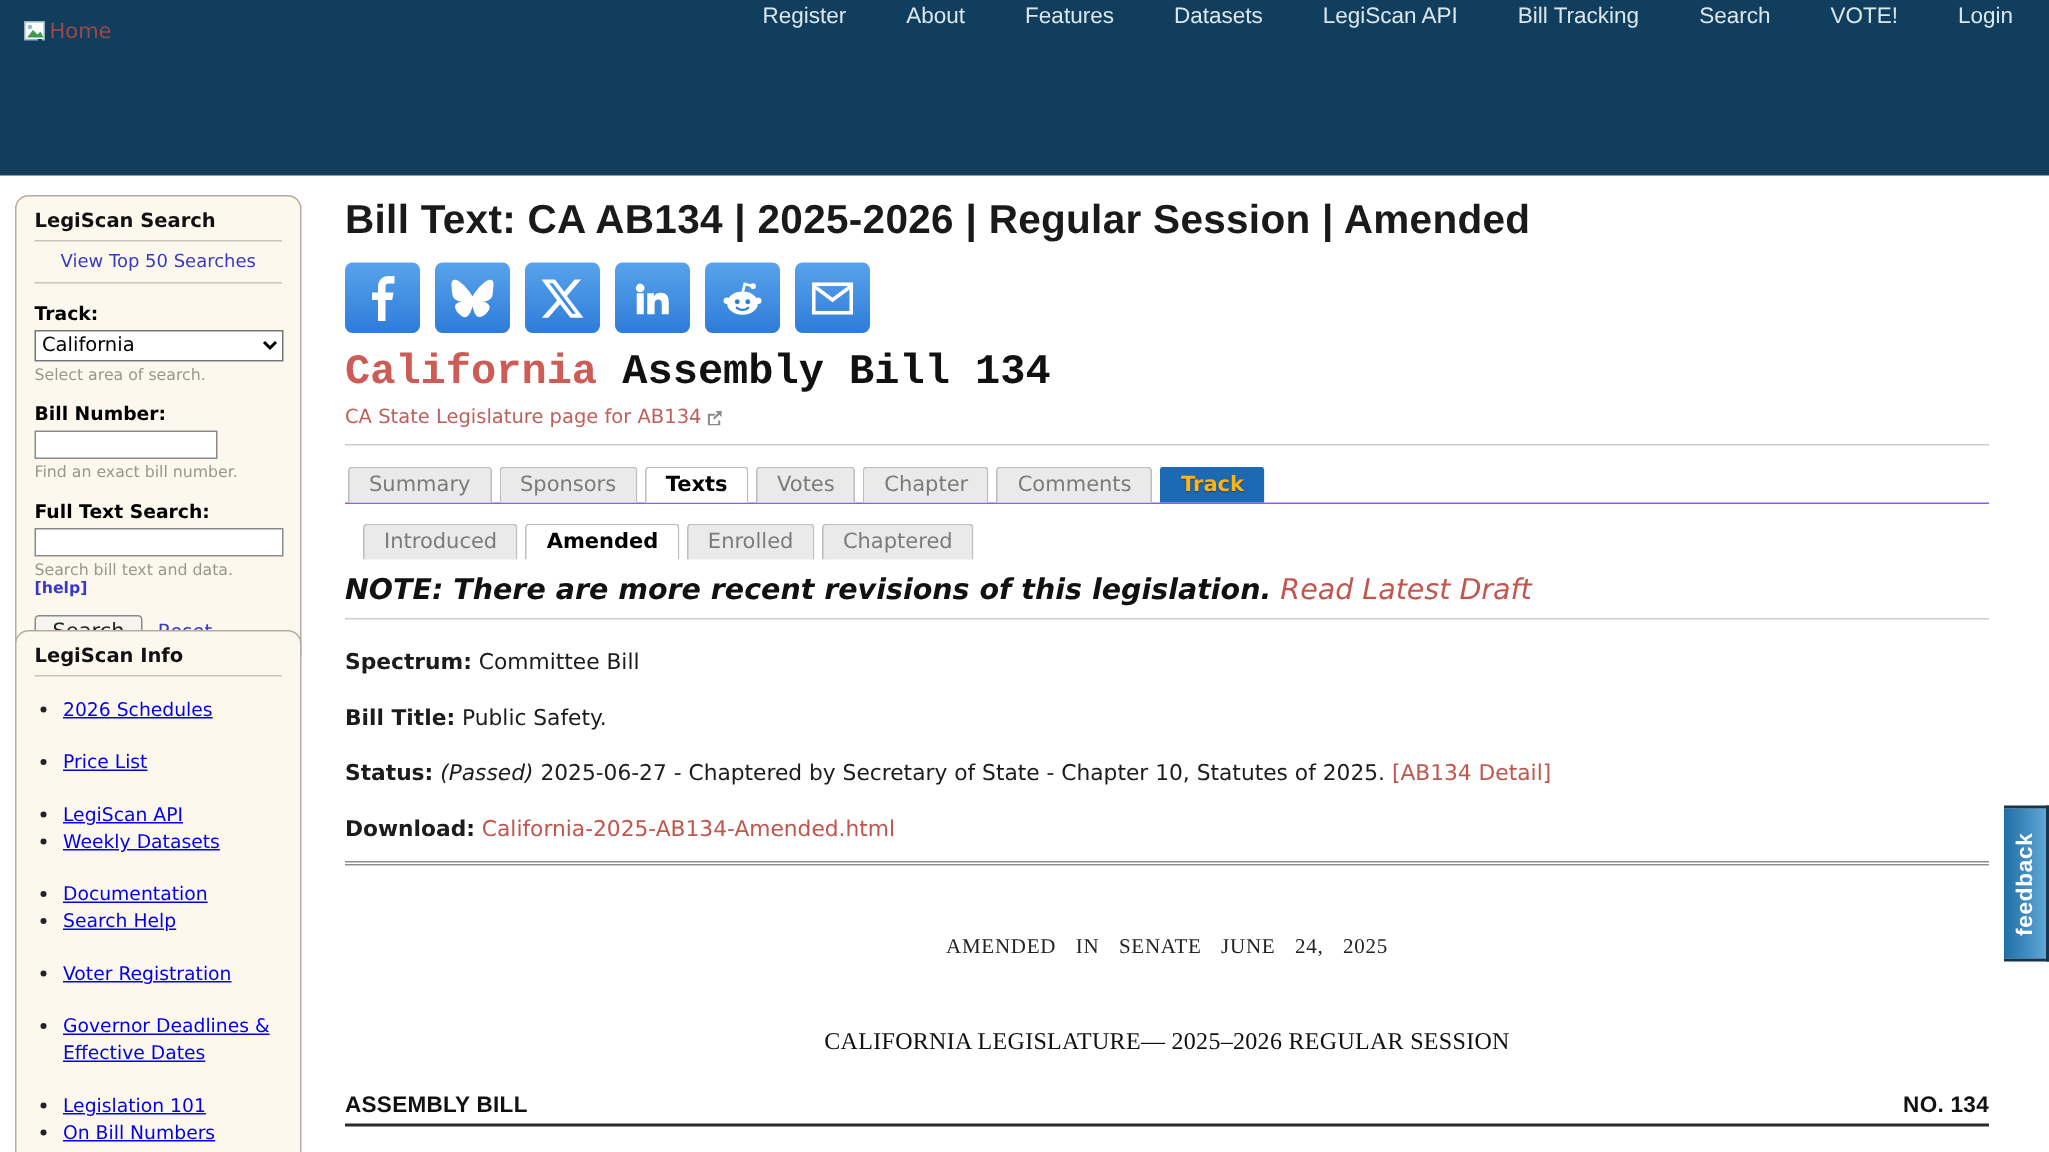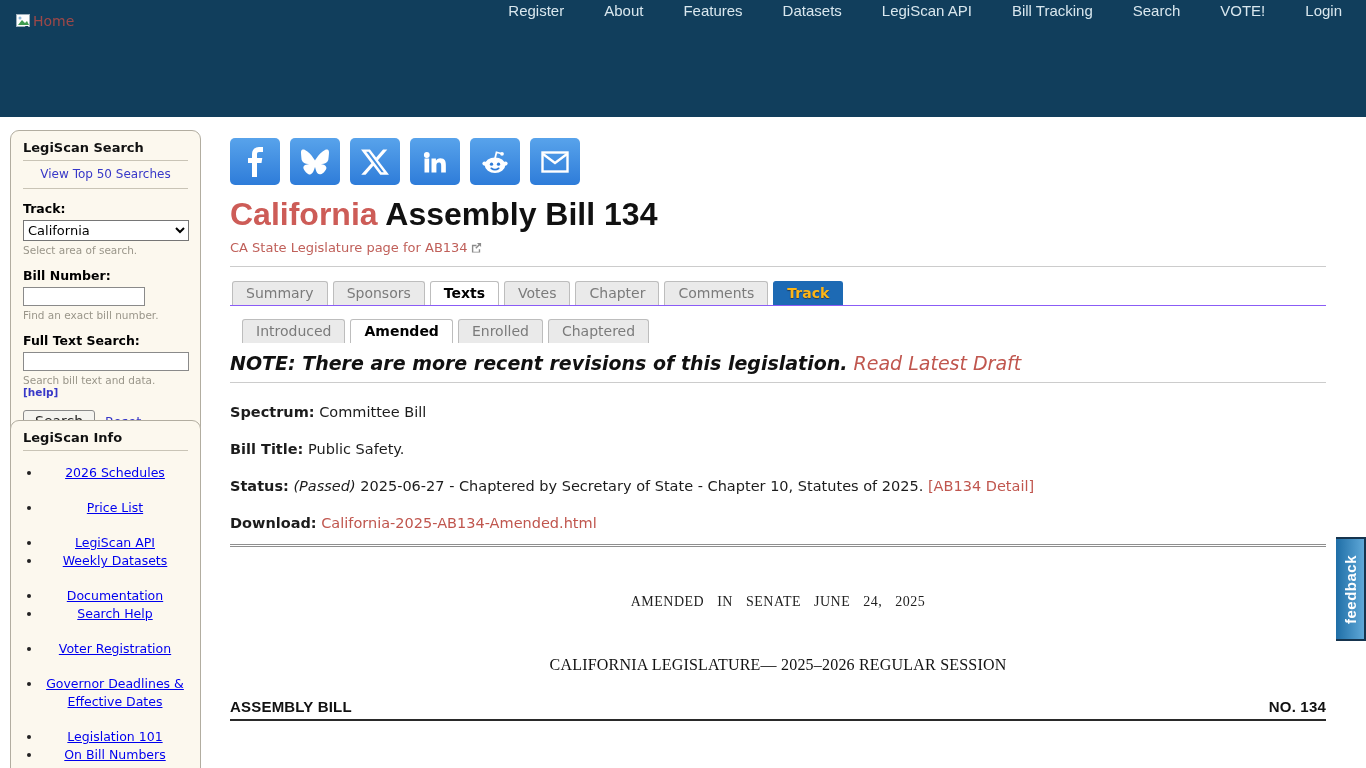--- a/index.html
+++ b/index.html
@@ -27,32 +27,32 @@
     font-family:"DejaVu Sans",sans-serif; border:1px solid #767676; background:#fff; }
   .hint { font-size:10.5px; color:#9a968a; margin-top:3px; }
   .txt-input { height:19px; border:1px solid #8a8a8a; background:#fff; margin-top:4px; display:block; font-size:12px; padding:0 3px; }
   .bill-input { width:122px; }
   .full-input { width:166px; }
   .help-link { font-weight:bold; }
   .btn-row { margin-top:12px; display:flex; align-items:center; gap:10px; }
   .search-btn { font-size:14px; padding:2px 11px; background:#f5f4f0; border:1px solid #8a8a8a;
     border-radius:3px; color:#222; font-family:"DejaVu Sans",sans-serif; }
   .reset-link { font-size:13px; }
-  ul.grp { list-style:disc; margin:0 0 17px 19px;text-align:center; }
+  ul.grp { list-style:disc; margin:0 0 17px 19px; }
   ul.grp li { font-size:12.5px; line-height:18px; color:#222; }
   .info-body { margin-top:13px; }
 
   
   .main { position:absolute; left:230px; top:125px; width:1096px; }
   h1.page-title { font-family:"Liberation Sans",sans-serif; font-size:27px; font-weight:600;
     color:#1a1a1a; letter-spacing:0.2px; margin-top:6px; }
   .share-row { display:flex; gap:10px; margin-top:13px; }
   .share-btn { width:50px; height:47px; border-radius:5px; display:flex; align-items:center;
     justify-content:center; background:linear-gradient(180deg,#58a3eb 0%,#2e7cd9 100%); }
-  h2.bill-heading { font-family:Liberation Sans, sans-serif; font-size:32px; font-weight:600;
+  h2.bill-heading { font-family:Liberation Mono, monospace; font-size:28px; font-weight:600;
     color:#111; margin-top:11px; }
   h2.bill-heading .state-red { color:#cd5c57; }
   .leg-link { display:inline-flex; align-items:center; gap:3px; font-size:13px; color:#c0605a;
     text-decoration:none; margin-top:7px; }
   hr.thin { border:none; border-top:1px solid #ccc; margin-top:10px; }
   hr.after-note { margin-top:8px; }
   hr.dbl { border:none; border-top:3px double #8f8f8f; margin-top:13px; }
   hr.thick { border:none; border-top:2px solid #2a2a2a; margin-top:4px; }
 
   .tabrow { margin-top:14px; border-bottom:1px solid #8b5cf6; padding:0 0 0 2px; display:flex; }
@@ -161,20 +161,21 @@
       </ul>
     <ul class="grp">
       <li><a href="#">Legislation 101</a></li>
       <li><a href="#">On Bill Numbers</a></li>
       <li><a href="#">State Support</a></li>
     </ul>
   </div>
 </div>
 
 <div class="main">
+  <h1 class="page-title">Bill Text: CA AB134 | 2025-2026 | Regular Session | Amended</h1>
 
   <div class="share-row">
     <a href="#" class="share-btn">
       <svg width="26" height="30" viewBox="0 0 26 30">
         <path d="M17 5h4V0h-4c-4 0-7 3-7 7v4H6v5h4v14h5V16h4.5l.8-5H15V7c0-1.2.8-2 2-2z" fill="#fff"></path>
       </svg>
     </a>
     <a href="#" class="share-btn">
       <svg width="30" height="28" viewBox="0 0 24 24">
         <path fill="#fff" d="M12 10.8c-1.087-2.114-4.046-6.053-6.798-7.995C2.566.944 1.561 1.266.902 1.565.139 1.908 0 3.08 0 3.768c0 .69.378 5.65.624 6.479.815 2.736 3.713 3.66 6.383 3.364-3.912.58-7.387 2.005-2.83 7.078 5.013 5.19 6.87-1.113 7.823-4.308.953 3.195 2.05 9.271 7.733 4.308 4.267-4.308 1.172-6.498-2.74-7.078 2.67.297 5.568-.628 6.383-3.364.246-.828.624-5.79.624-6.478 0-.69-.139-1.861-.902-2.206-.659-.298-1.664-.62-4.3 1.24C16.046 4.748 13.087 8.687 12 10.8Z"></path>

